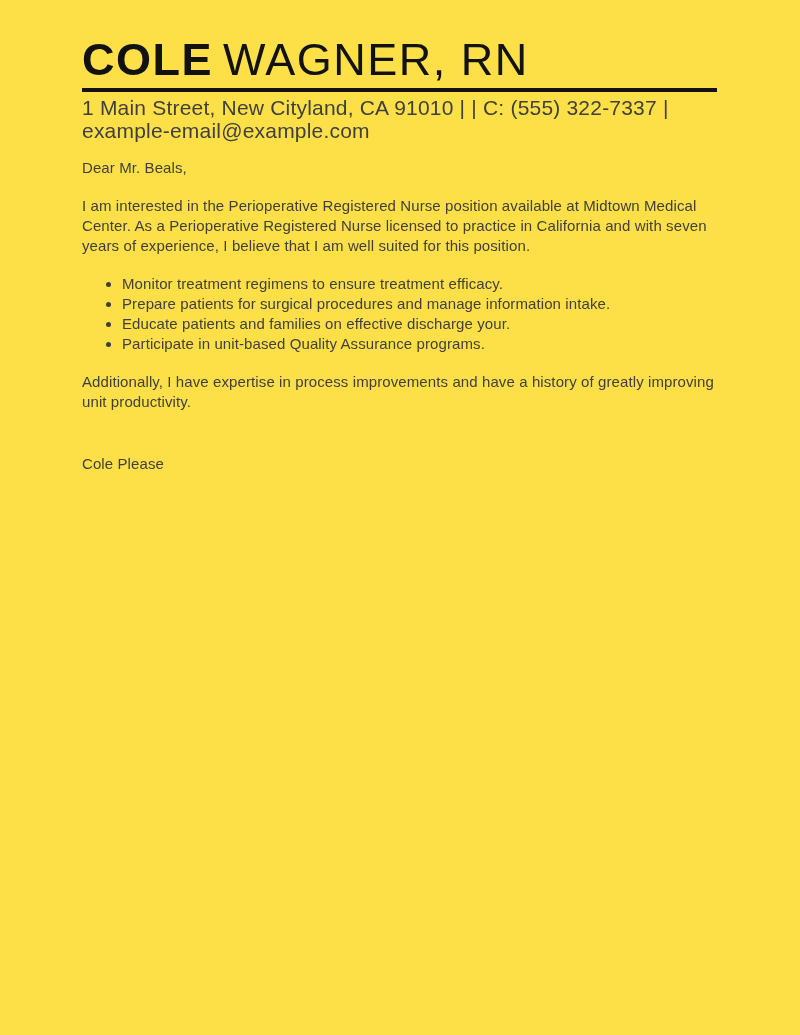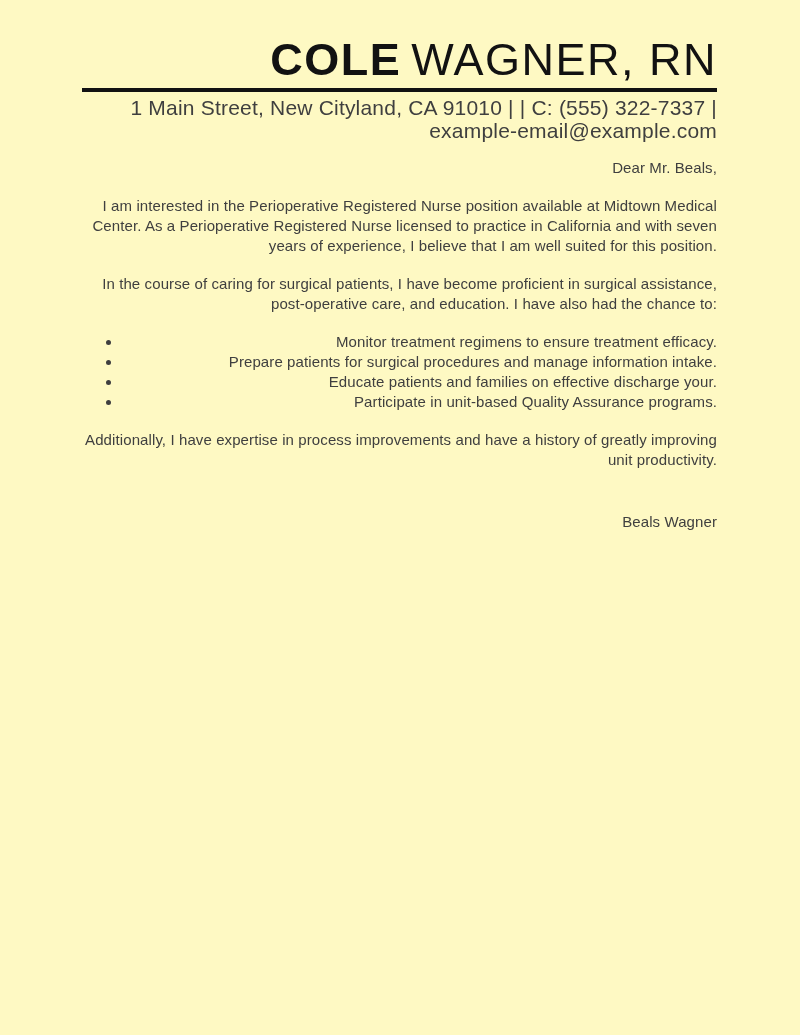--- a/index.html
+++ b/index.html
@@ -7,23 +7,22 @@
   body {
     width: 800px;
     height: 1035px;
     font-family: "Liberation Sans", sans-serif;
     color: #3f3f3f;
     overflow: hidden;
   }
   .page {
     width: 800px;
     height: 1035px;
-    background: #fef9c3;
+    background: #fde047;
     padding: 36px 83px 0 82px;
-    text-align: right;
   }
   
   .name-line {
     color: #121212;
     font-size: 45px;
     letter-spacing: 1.5px;
     line-height: 1.05;
     white-space: nowrap;
   }
   .name-first { font-weight: 700; }
@@ -71,29 +70,28 @@
 
   <div class="header-rule"></div>
 
   <div class="contact">1 Main Street, New Cityland, CA 91010 | | C: (555) 322-7337 | example-email@example.com</div>
 
   <div class="letter-body">
     <p class="greeting">Dear Mr. Beals,</p>
 
     <p>I am interested in the Perioperative Registered Nurse position available at Midtown Medical Center. As a Perioperative Registered Nurse licensed to practice in California and with seven years of experience, I believe that I am well suited for this position.</p>
 
-    <p>In the course of caring for surgical patients, I have become proficient in surgical assistance, post-operative care, and education. I have also had the chance to:</p>
 
     <ul class="duties">
       <li>Monitor treatment regimens to ensure treatment efficacy.</li>
       <li>Prepare patients for surgical procedures and manage information intake.</li>
       <li>Educate patients and families on effective discharge your.</li>
       <li>Participate in unit-based Quality Assurance programs.</li>
     </ul>
 
     <p>Additionally, I have expertise in process improvements and have a history of greatly improving unit productivity.</p>
 
 
 
-    <p class="signature">Beals Wagner</p>
+    <p class="signature">Cole Please</p>
   </div>
 
 </div>
 
 </body></html>

